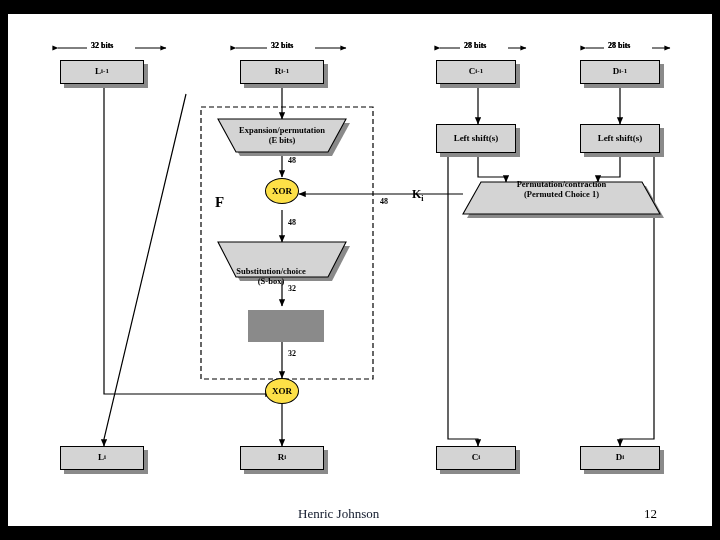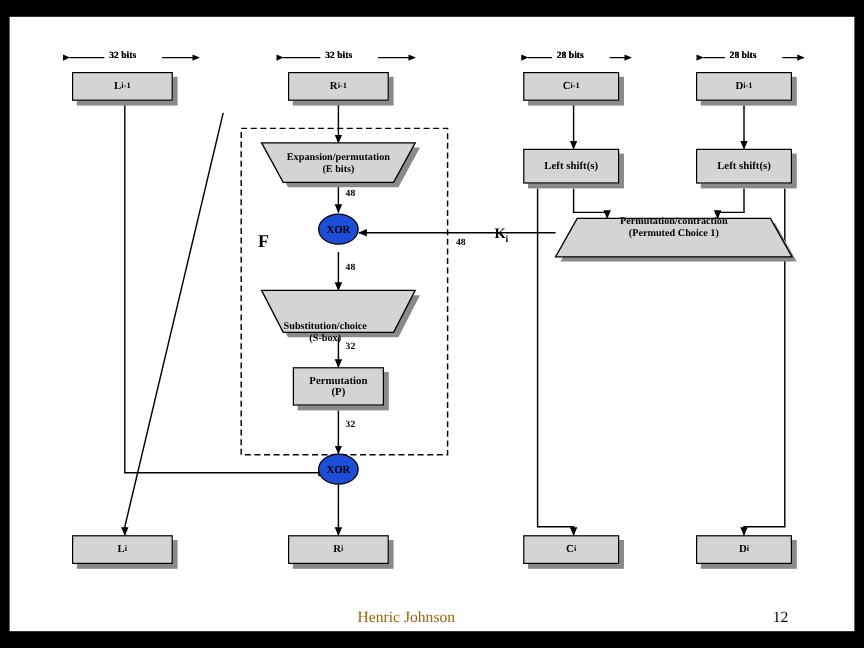--- a/index.html
+++ b/index.html
@@ -73,21 +73,21 @@
     color: #000000;
     text-align: center;
     line-height: 1.15;
     pointer-events: none;
   }
   .xor {
     position: absolute;
     width: 34px;
     height: 26px;
     border-radius: 50%;
-    background: #1d4ed8;
+    background: #fde047;
     border: 1.4px solid #000000;
     box-sizing: border-box;
     display: flex;
     align-items: center;
     justify-content: center;
     font-family: "Liberation Serif", serif;
     font-weight: bold;
     font-size: 9px;
     z-index: 6;
   }
@@ -122,21 +122,21 @@
     font-weight: bold;
     font-size: 13px;
     color: #000000;
     white-space: nowrap;
     z-index: 8;
   }
   .footer-name {
     position: absolute;
     font-family: "Liberation Serif", serif;
     font-size: 13px;
-    color: #a16207;
+    color: #0f172a;
     white-space: nowrap;
     z-index: 8;
   }
   .footer-page {
     position: absolute;
     font-family: "Liberation Serif", serif;
     font-size: 13px;
     color: #000000;
     z-index: 8;
   }
@@ -266,24 +266,20 @@
     </div>
 
     <div class="trap-wrap" style="left:455px; top:168px; width:197px; height:16px;">
       <div class="trap-label">
         <span>Permutation/contraction</span>
         <span>(Permuted Choice 1)</span>
       </div>
     </div>
 
     <div class="shadow" style="left:240px; top:296px; width:76px; height:32px;"></div>
-    <div class="box" style="left:236px; top:292px; width:76px; height:32px; flex-direction:column;">
-      <span>Permutation</span>
-      <span>(P)</span>
-    </div>
 
     <div class="shadow" style="left:432px; top:114px; width:80px; height:29px;"></div>
     <div class="box" style="left:428px; top:110px; width:80px; height:29px;">
       <span>Left shift(s)</span>
     </div>
 
     <div class="shadow" style="left:576px; top:114px; width:80px; height:29px;"></div>
     <div class="box" style="left:572px; top:110px; width:80px; height:29px;">
       <span>Left shift(s)</span>
     </div>

